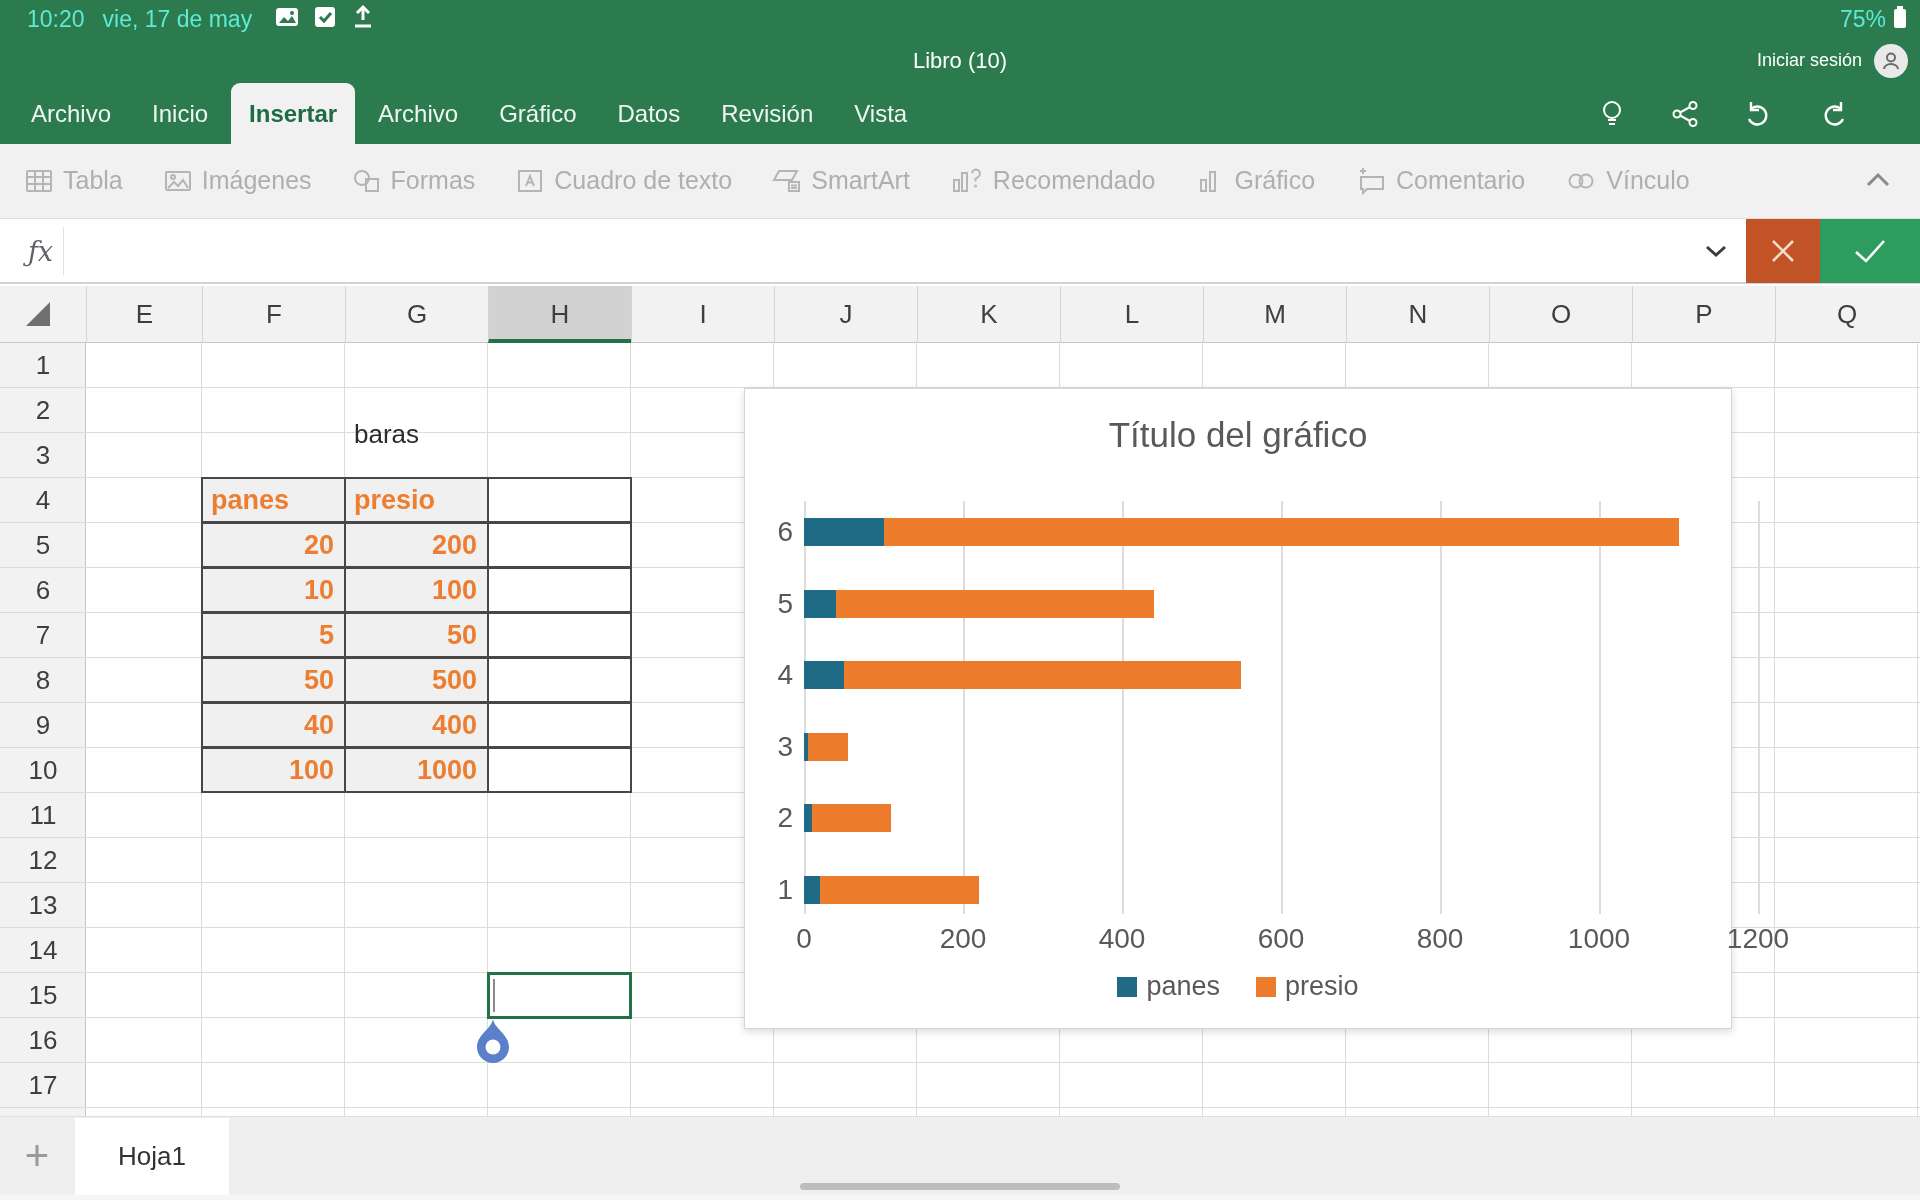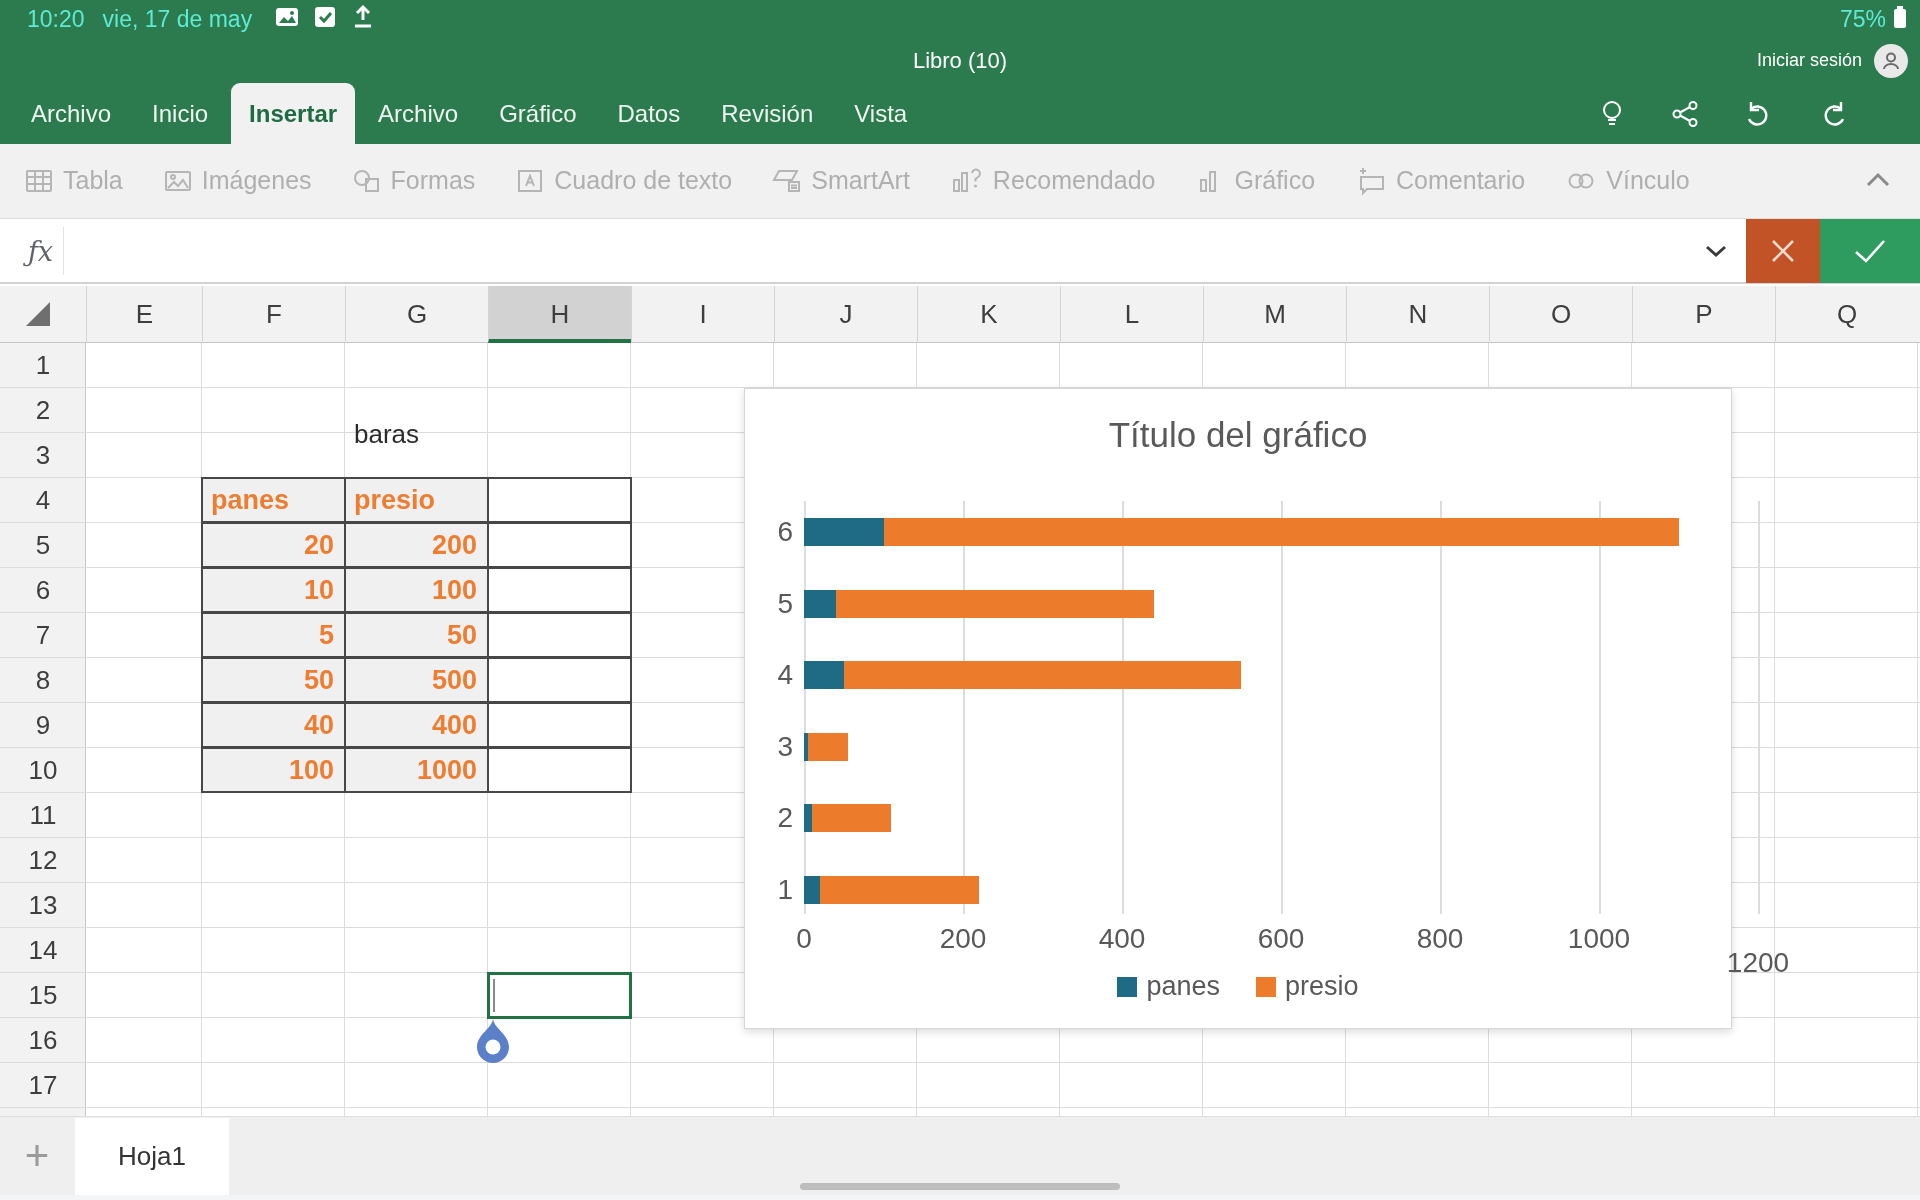--- a/index.html
+++ b/index.html
@@ -378,21 +378,21 @@
         <div class="tick-label" style="left: 170px; top: 534px;">200</div>
         <div class="cgrid" style="left: 377px; top: 112px; height: 413px;"></div>
         <div class="tick-label" style="left: 329px; top: 534px;">400</div>
         <div class="cgrid" style="left: 536px; top: 112px; height: 413px;"></div>
         <div class="tick-label" style="left: 488px; top: 534px;">600</div>
         <div class="cgrid" style="left: 695px; top: 112px; height: 413px;"></div>
         <div class="tick-label" style="left: 647px; top: 534px;">800</div>
         <div class="cgrid" style="left: 854px; top: 112px; height: 413px;"></div>
         <div class="tick-label" style="left: 806px; top: 534px;">1000</div>
         <div class="cgrid" style="left: 1013px; top: 112px; height: 413px;"></div>
-        <div class="tick-label" style="left: 965px; top: 534px; margin-top: 24px;">1200</div>
+        <div class="tick-label" style="left: 965px; top: 534px;">1200</div>
         <div class="cat-label" style="left: 4px; top: 127px;">6</div>
         <div class="bar-seg" style="left: 59px; top: 129px; width: 79.5px; background: rgb(31, 106, 133);"></div>
         <div class="bar-seg" style="left: 138.5px; top: 129px; width: 795px; background: rgb(236, 124, 44);"></div>
         <div class="cat-label" style="left: 4px; top: 198.5px;">5</div>
         <div class="bar-seg" style="left: 59px; top: 200.5px; width: 31.8px; background: rgb(31, 106, 133);"></div>
         <div class="bar-seg" style="left: 90.8px; top: 200.5px; width: 318px; background: rgb(236, 124, 44);"></div>
         <div class="cat-label" style="left: 4px; top: 270px;">4</div>
         <div class="bar-seg" style="left: 59px; top: 272px; width: 39.75px; background: rgb(31, 106, 133);"></div>
         <div class="bar-seg" style="left: 98.75px; top: 272px; width: 397.5px; background: rgb(236, 124, 44);"></div>
         <div class="cat-label" style="left: 4px; top: 341.5px;">3</div>

